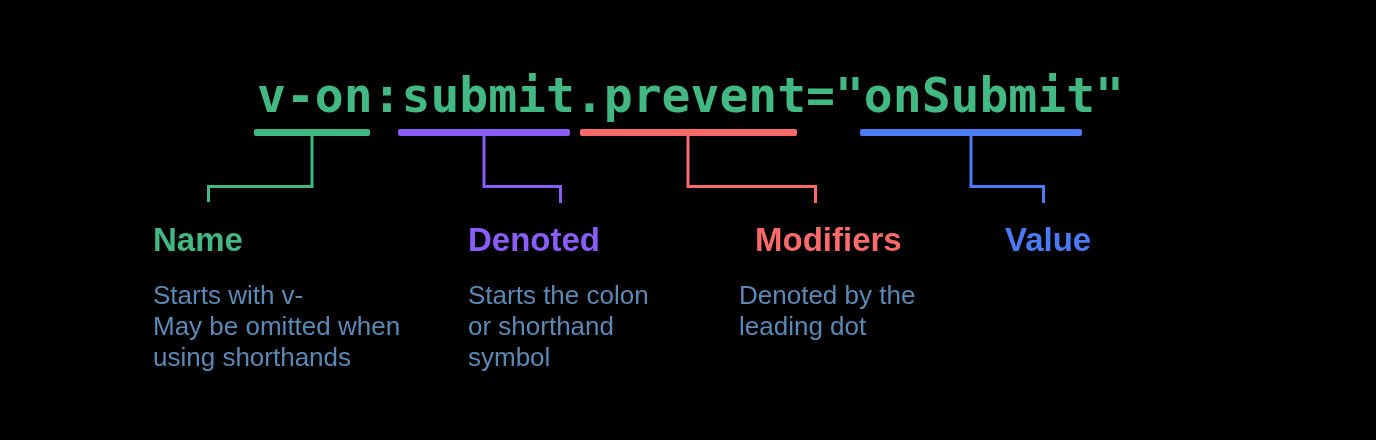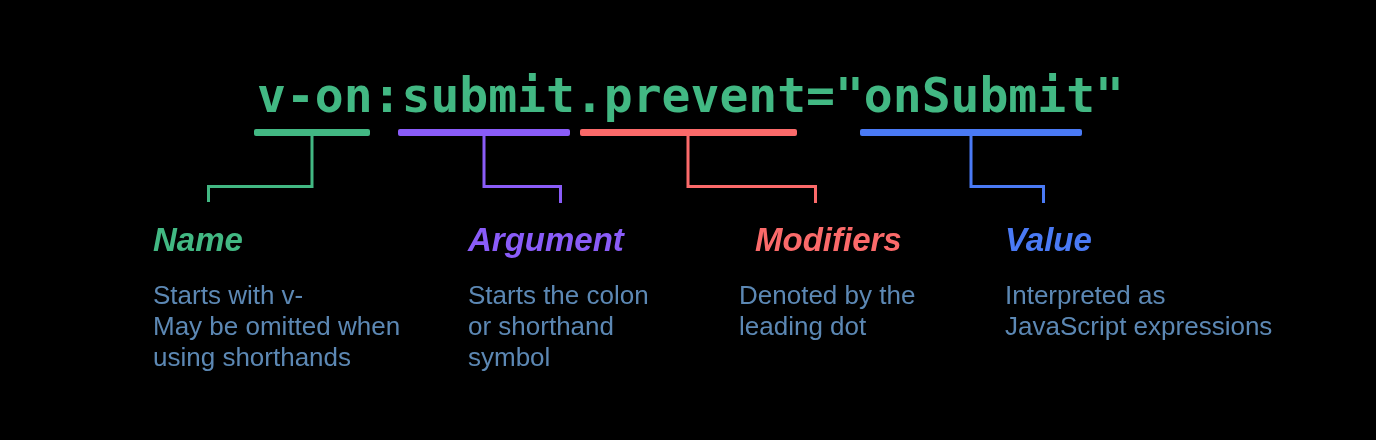--- a/index.html
+++ b/index.html
@@ -32,21 +32,20 @@
     left: 0;
     top: 0;
   }
   .part-label {
     position: absolute;
     top: 220px;
     font-size: 33px;
     line-height: 40px;
     font-weight: 600;
     letter-spacing: 0;
-    font-style: italic;
   }
   .label-name      { color: #42b883; }
   .label-argument  { color: #8a5cf8; }
   .label-modifiers { color: #fb6a6a; margin-left: 16px; }
   .label-value     { color: #4a7af5; }
   .desc {
     position: absolute;
     top: 280px;
     font-size: 26px;
     line-height: 31px;
@@ -68,36 +67,32 @@
     <rect x="580" y="129" width="217" height="7" rx="2" fill="#fb6a6a"></rect>
     <rect x="860" y="129" width="222" height="7" rx="2" fill="#4a7af5"></rect>
 
     <polyline points="312,136 312,186.5 208.5,186.5 208.5,202" fill="none" stroke-width="3" stroke="#42b883"></polyline>
     <polyline points="484,136 484,186.5 560.5,186.5 560.5,203" fill="none" stroke-width="3" stroke="#8a5cf8"></polyline>
     <polyline points="688,136 688,186.5 815.5,186.5 815.5,203" fill="none" stroke-width="3" stroke="#fb6a6a"></polyline>
     <polyline points="971,136 971,186.5 1043.5,186.5 1043.5,203" fill="none" stroke-width="3" stroke="#4a7af5"></polyline>
   </svg>
 
   <div class="part-label label-name" style="left:153px">Name</div>
-  <div class="part-label label-argument" style="left:468px">Argument</div>
+  <div class="part-label label-argument" style="left:468px">Denoted</div>
   <div class="part-label label-modifiers" style="left:739px">Modifiers</div>
   <div class="part-label label-value" style="left:1005px">Value</div>
 
   <div class="desc" style="left:153px">
     <div>Starts with v-</div>
     <div>May be omitted when</div>
     <div>using shorthands</div>
   </div>
   <div class="desc" style="left:468px">
     <div>Starts the colon</div>
     <div>or shorthand</div>
     <div>symbol</div>
   </div>
   <div class="desc" style="left:739px">
     <div>Denoted by the</div>
     <div>leading dot</div>
   </div>
-  <div class="desc" style="left:1005px">
-    <div>Interpreted as</div>
-    <div>JavaScript expressions</div>
-  </div>
 
 </div>
 
 </body></html>

